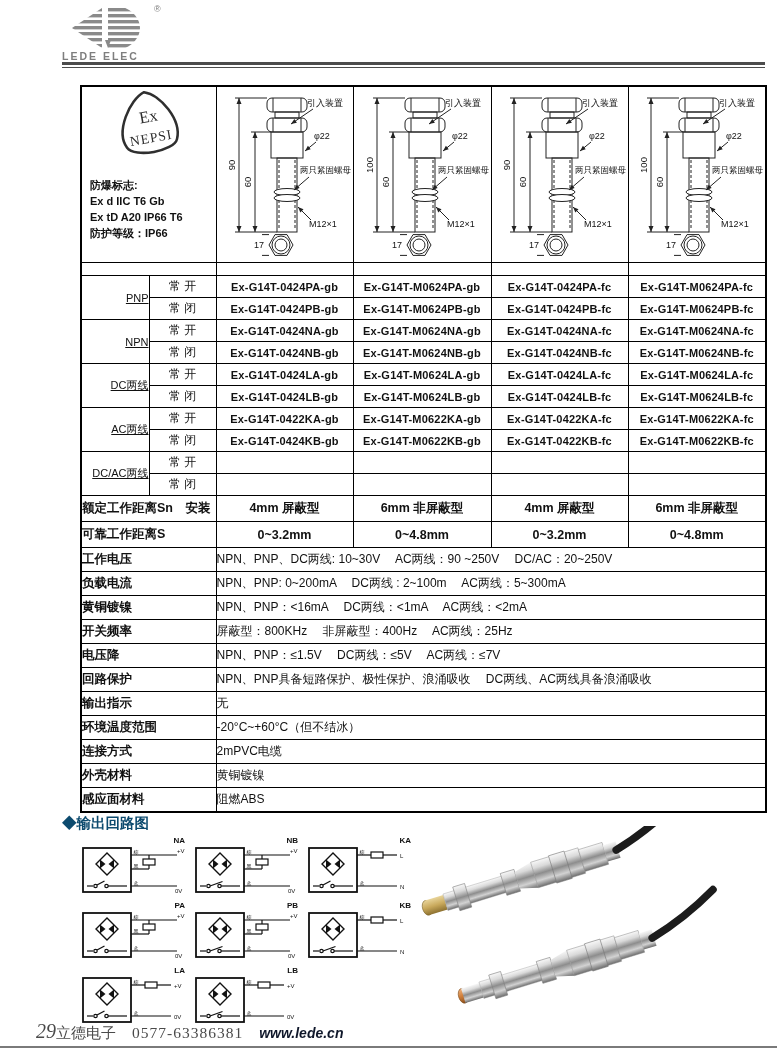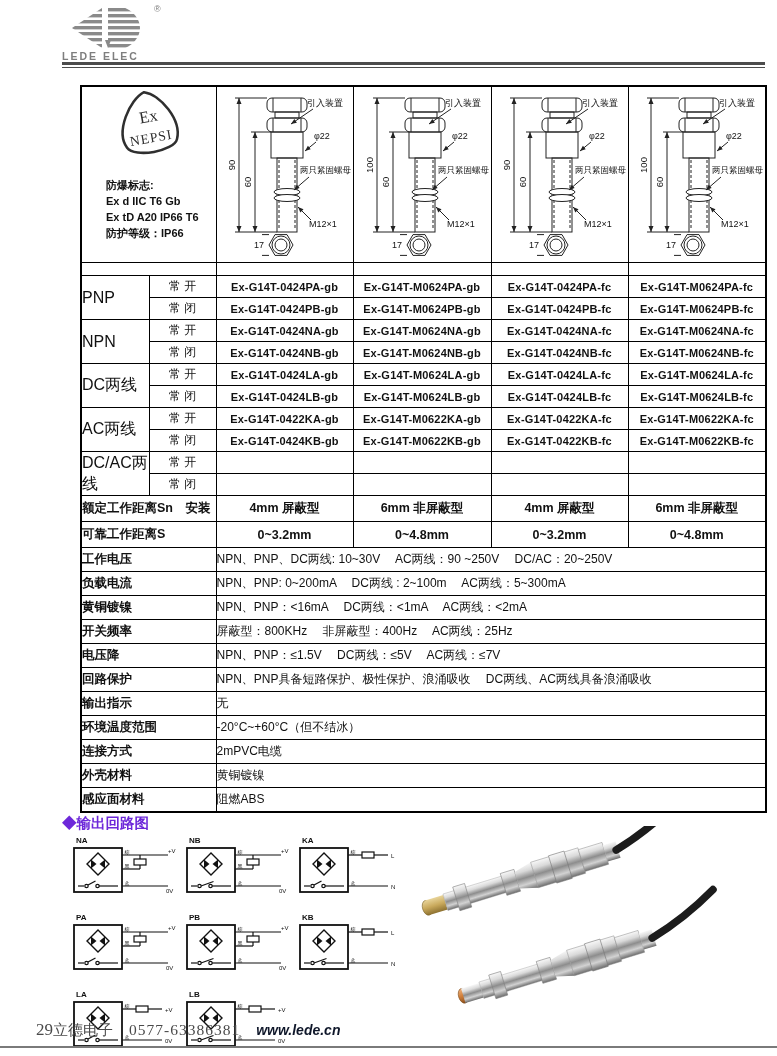--- a/index.html
+++ b/index.html
@@ -17,40 +17,40 @@
   
   #main-table{position:absolute;left:80px;top:85px;border-collapse:collapse;table-layout:fixed;
               border:2px solid #000;}
   #main-table td{border:1px solid #000;overflow:hidden;padding:0;}
   tr.r-diag td{height:175px;vertical-align:top;}
   tr.r-thin td{height:12px;}
   tr.r-model td{height:21px;}
   tr.gsep td{border-top:2px solid #000;}
   tr.r-dist td{height:25px;border-top:2px solid #000;}
   tr.r-spec td{height:23px;border-top:2px solid #000;}
-  td.c-group{font-size:16px;text-align:left;}
+  td.c-group{font-size:11px;text-align:right;text-decoration:underline;}
   td.c-state{font-size:12px;text-align:center;}
   td.c-model{font-size:11px;font-weight:bold;text-align:center;letter-spacing:0.2px;}
   td.c-dlabel{font-size:12.5px;font-weight:bold;padding-left:6px;text-align:left;}
   td.c-dval{font-size:12.5px;font-weight:bold;text-align:center;margin-left:44px;}
   td.c-sval{font-size:12px;text-align:left;}
   .cert-cell{text-align:center;}
-  .cert-lines{margin-top:6px;text-align:left;padding-left:24px;font-size:11px;font-weight:bold;
+  .cert-lines{margin-top:6px;text-align:left;padding-left:8px;font-size:11px;font-weight:bold;
               line-height:16px;color:#111;}
   .diag-cell svg{display:block;margin:1px auto 0 auto;}
   
-  .out-title{position:absolute;left:62px;top:814px;font-size:14.5px;font-weight:bold;color:#6d28d9;}
+  .out-title{position:absolute;left:62px;top:814px;font-size:14.5px;font-weight:bold;color:#0c4a6e;}
   #circuits{position:absolute;left:72px;top:836px;width:340px;display:grid;
-            grid-template-columns:repeat(3,113px);row-gap:14px;}
+            grid-template-columns:repeat(3,113px);row-gap:2px;text-align:right;}
   .circuit .cname{font-size:8px;font-weight:bold;line-height:9px;margin:0 0 0 4px;color:#111;}
   
   .photo{position:absolute;left:408px;top:826px;}
   
   .footer{position:absolute;left:36px;top:1020px;display:flex;align-items:baseline;color:#4a4a4a;}
-  .f-page{font-family:"Liberation Serif",serif;font-size:17px;}
+  .f-page{font-family:"Liberation Serif",serif;font-style:italic;font-size:20px;}
   .f-company{font-size:15px;}
   .f-phone{font-family:"Liberation Serif",serif;font-size:15.5px;margin-left:16px;letter-spacing:1px;}
   .f-site{font-size:14px;font-weight:bold;font-style:italic;margin-left:16px;color:#0f172a;}
   .footer-rule{position:absolute;left:0;top:1046px;width:777px;border-top:2px solid #7a7a7a;}
 </style>
 </head>
 <body>
 
 <div class="page">
 

